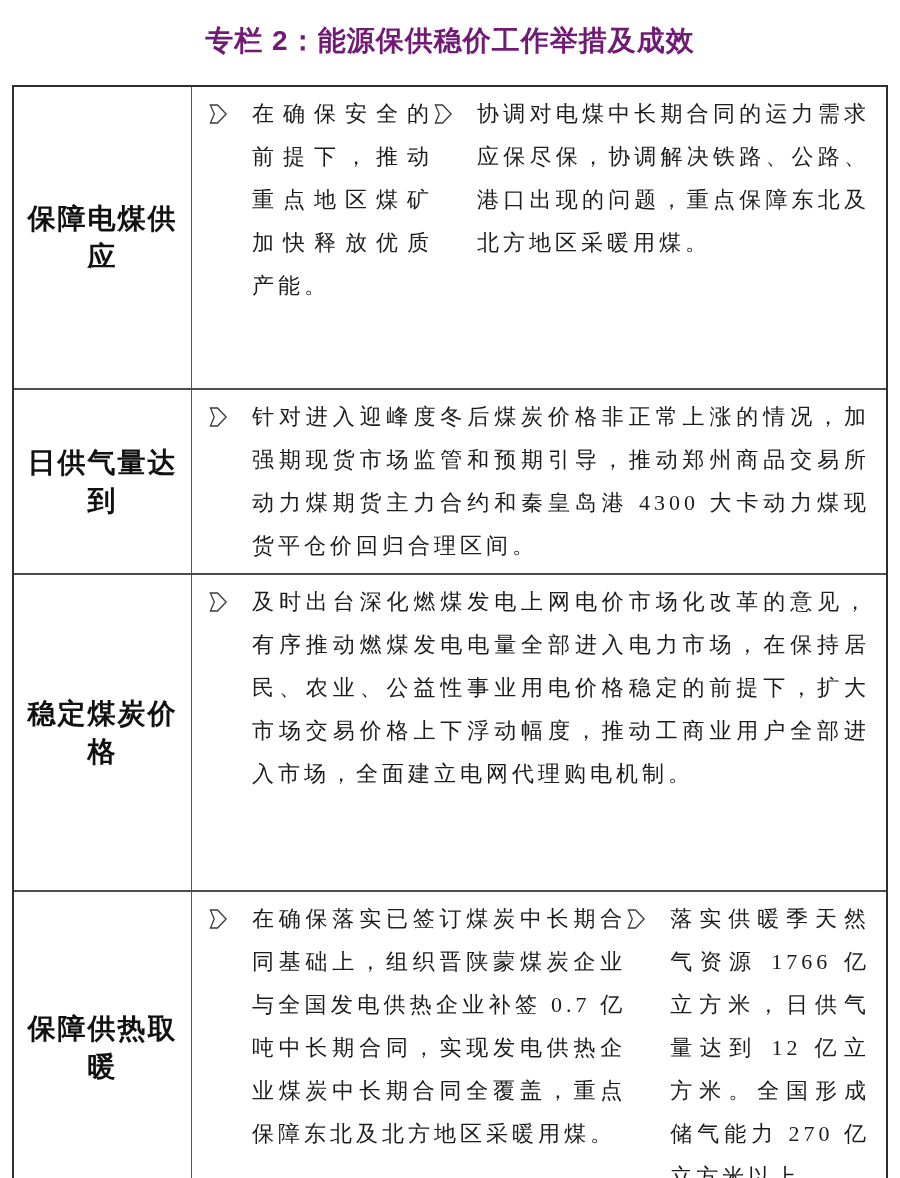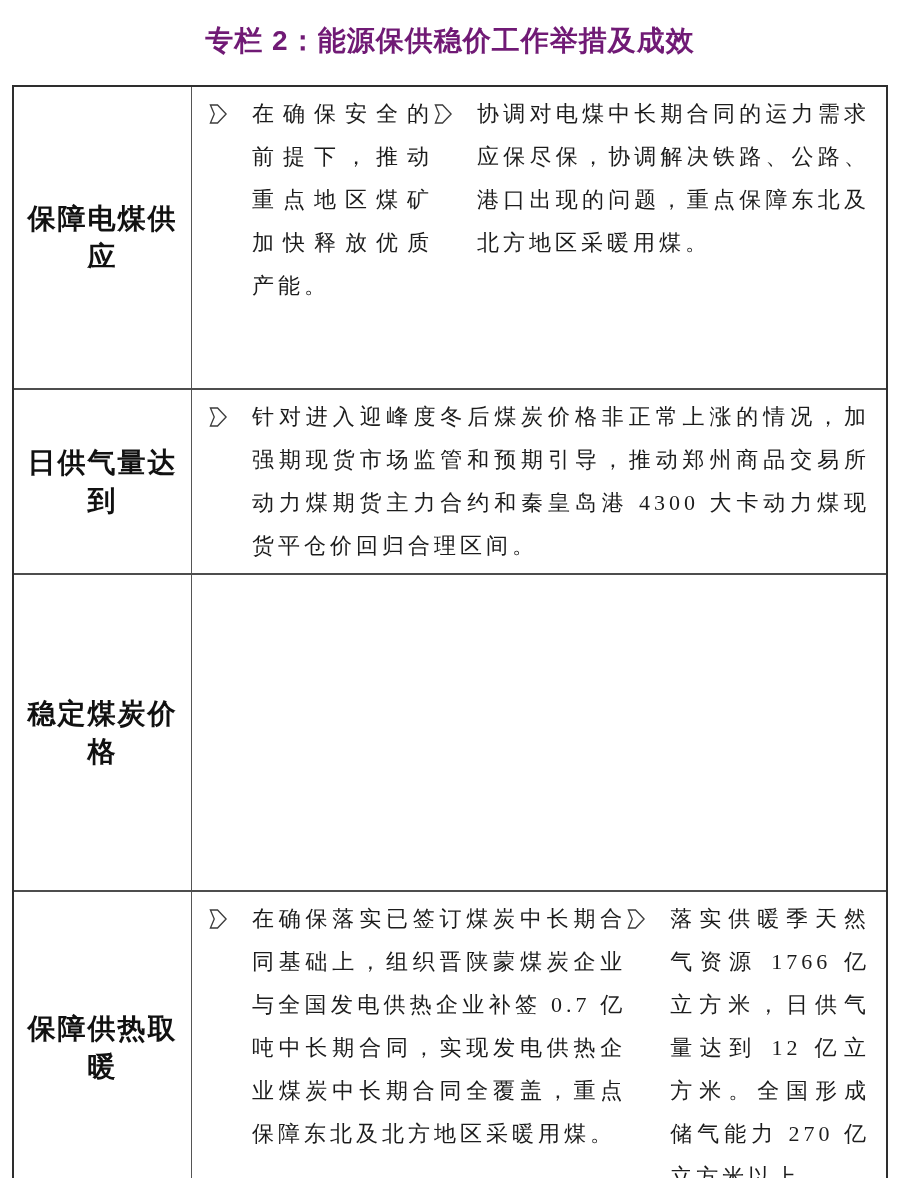--- a/index.html
+++ b/index.html
@@ -125,20 +125,28 @@
       </svg>
     </span>
     <span class="item-text">针对进入迎峰度冬后煤炭价格非正常上涨的情况，加强期现货市场监管和预期引导，推动郑州商品交易所动力煤期货主力合约和秦皇岛港 4300 大卡动力煤现货平仓价回归合理区间。</span>
   </div>
 </div>
   </div>
 
   <div class="row">
     <div class="label-cell">稳定煤炭价格</div>
     <div class="content-cell">
+  <div class="item">
+    <span class="bullet">
+      <svg width="19" height="22" viewBox="0 0 20 22" xmlns="http://www.w3.org/2000/svg">
+        <polygon points="1.5,1.5 9,1.5 18,11 9,20.5 1.5,20.5 5.5,11" fill="none" stroke="#3c3c3c" stroke-width="1.4" stroke-linejoin="miter"></polygon>
+      </svg>
+    </span>
+    <span class="item-text">及时出台深化燃煤发电上网电价市场化改革的意见，有序推动燃煤发电电量全部进入电力市场，在保持居民、农业、公益性事业用电价格稳定的前提下，扩大市场交易价格上下浮动幅度，推动工商业用户全部进入市场，全面建立电网代理购电机制。</span>
+  </div>
 
 </div>
   </div>
 
   <div class="row">
     <div class="label-cell">保障供热取暖</div>
     <div class="content-cell">
   <div class="item">
     <span class="bullet">
       <svg width="19" height="22" viewBox="0 0 20 22" xmlns="http://www.w3.org/2000/svg">

